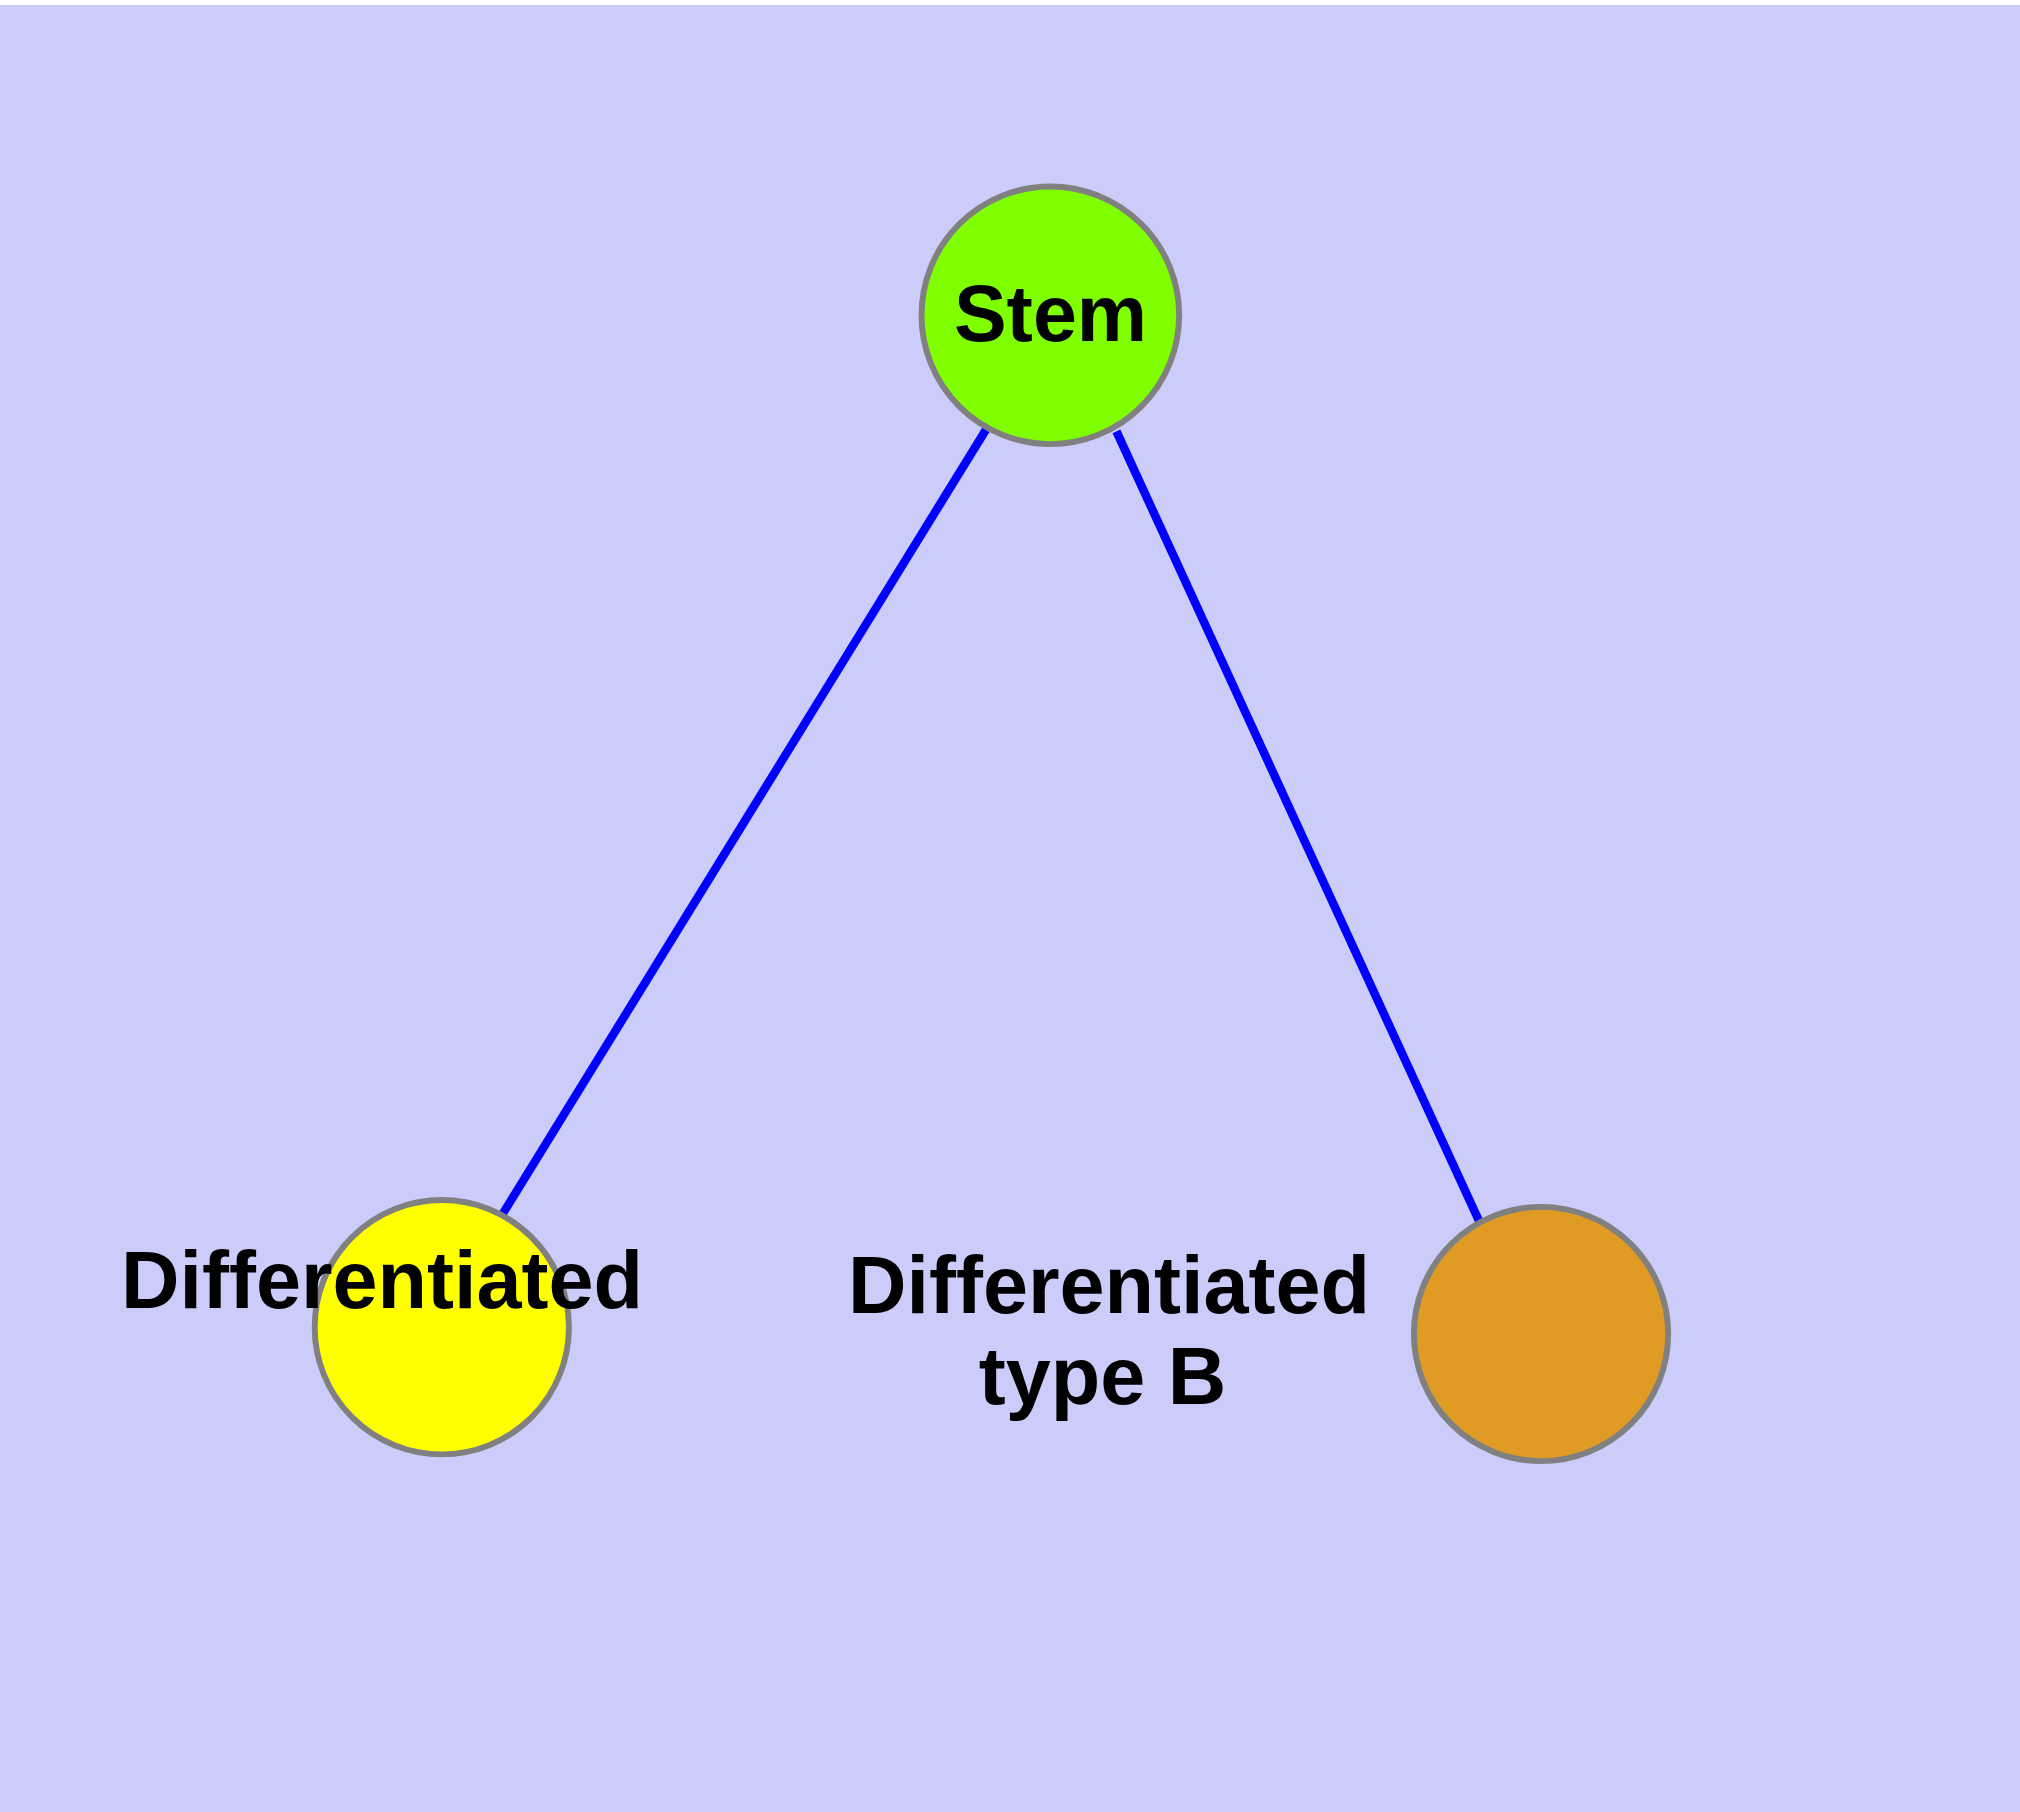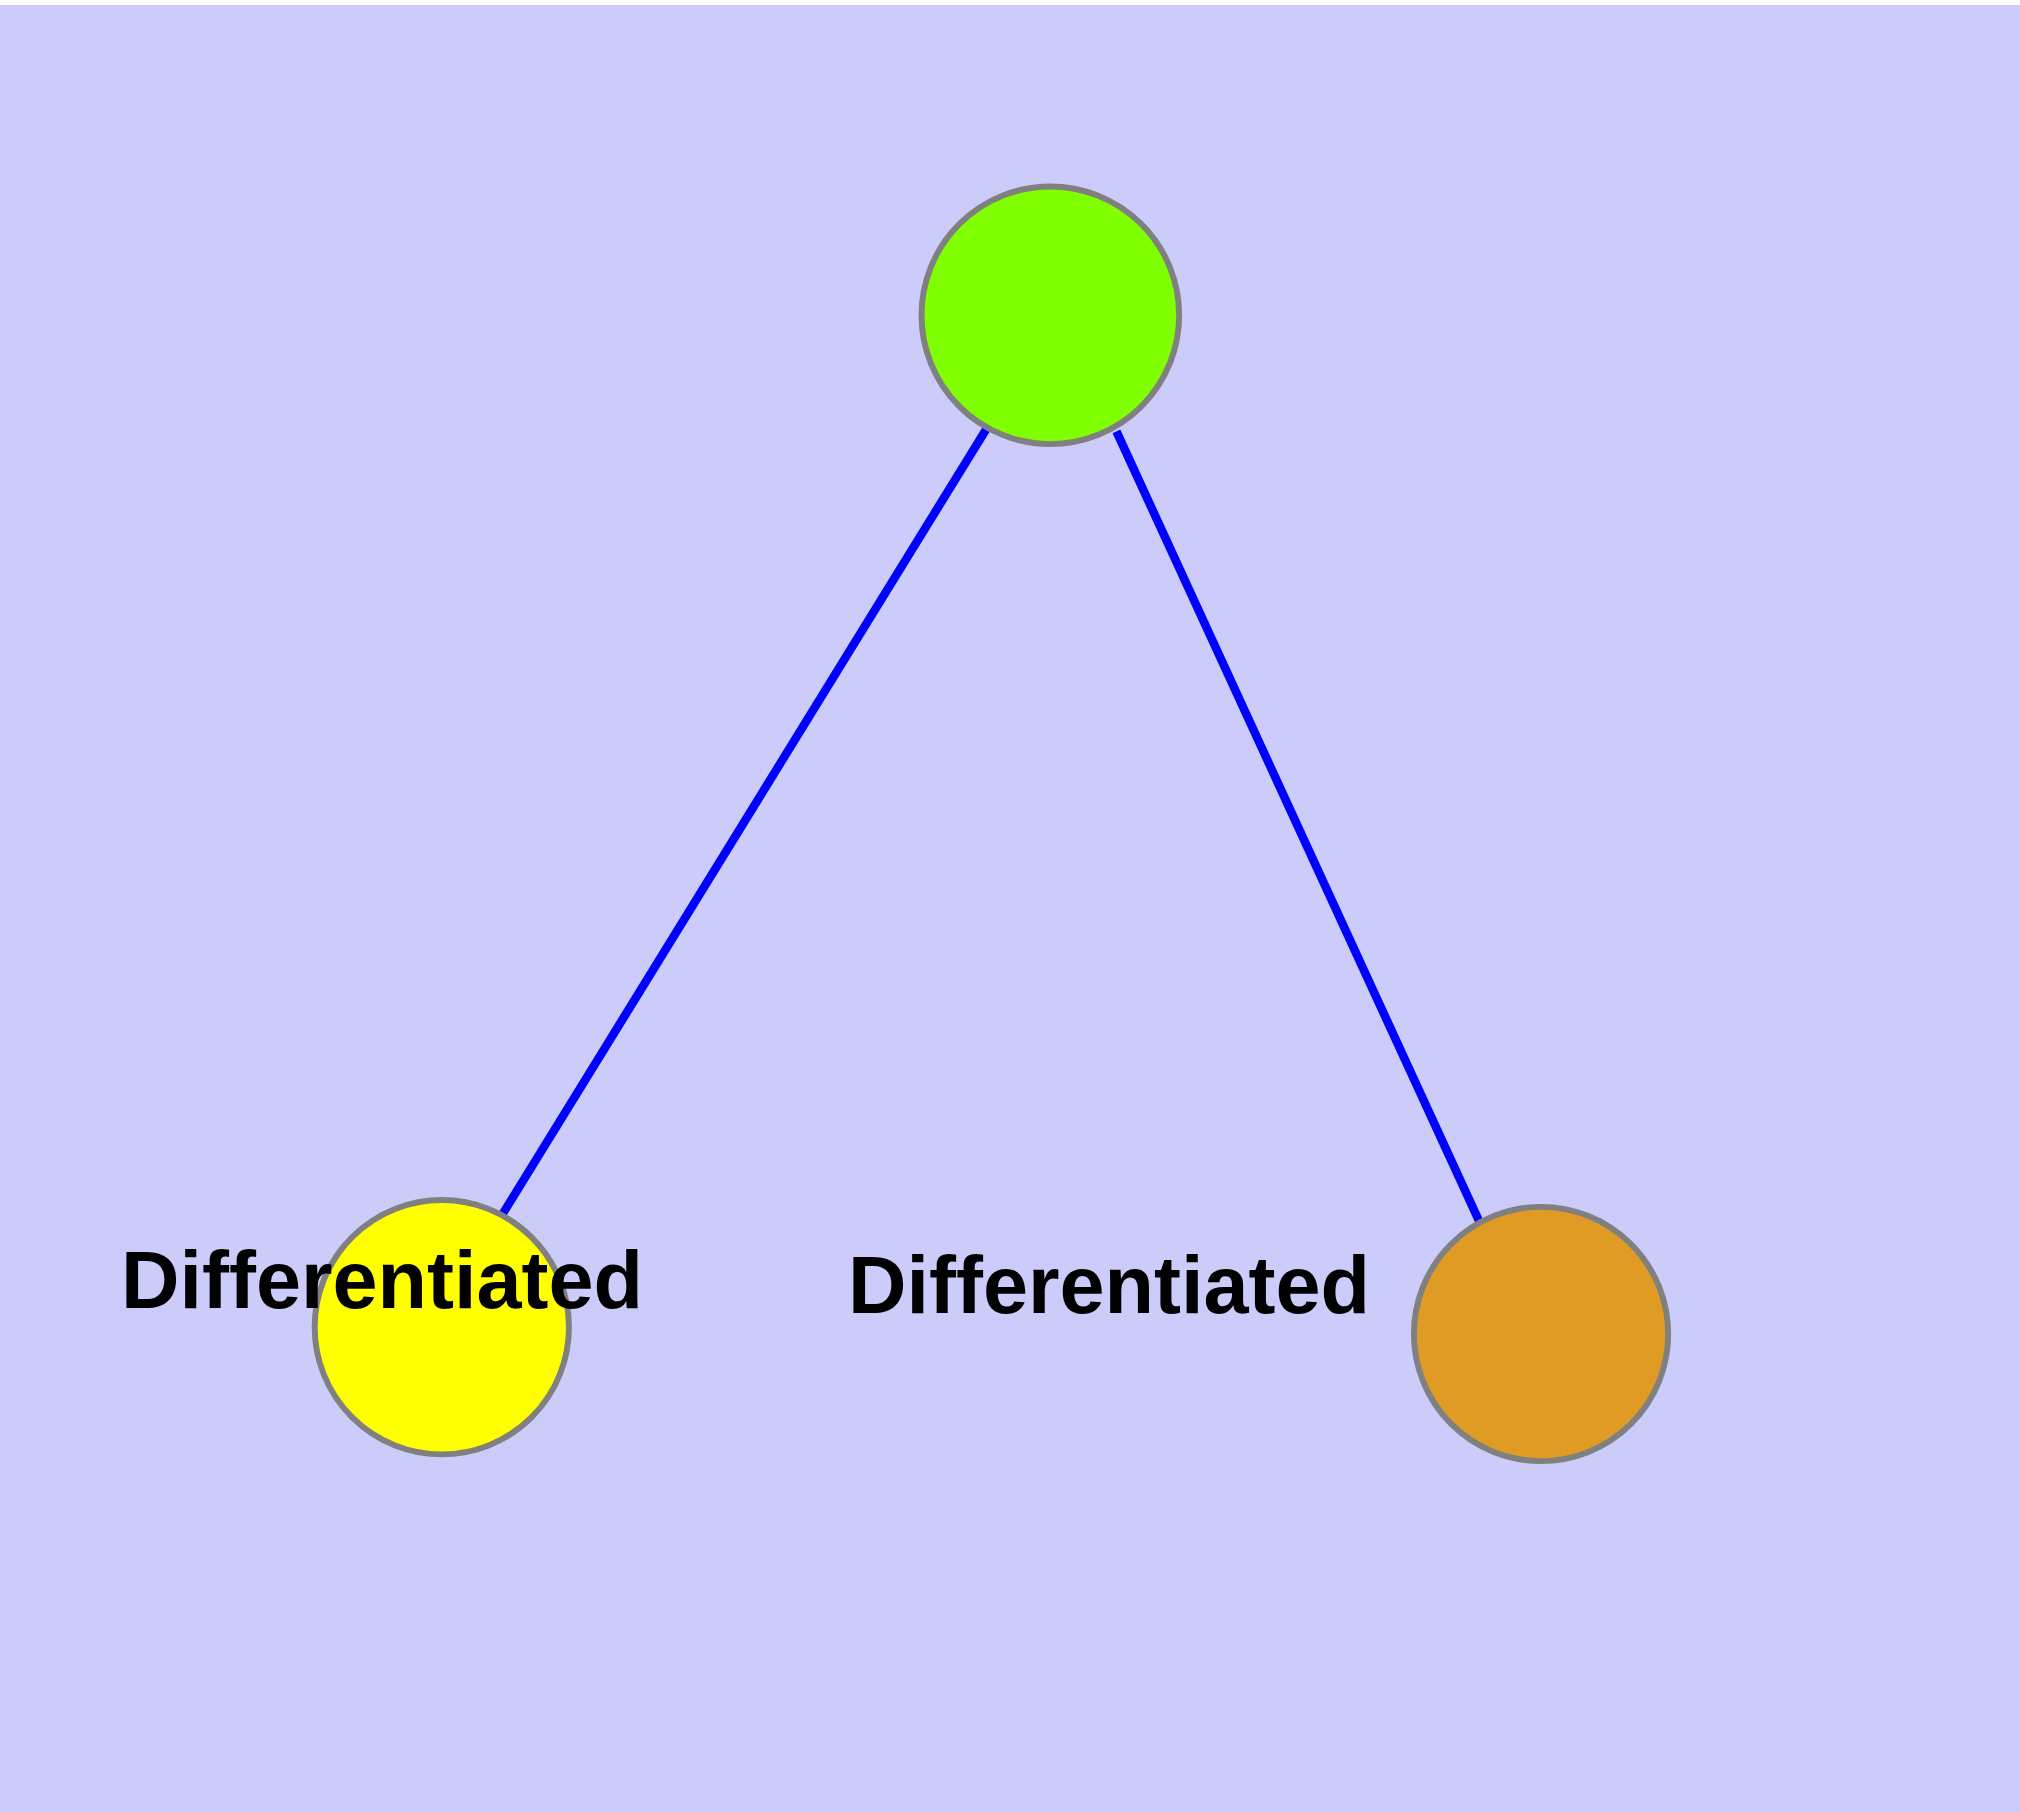--- a/index.html
+++ b/index.html
@@ -73,23 +73,25 @@
       <line x1="1317" y1="509" x2="1745" y2="1441" stroke="#0000ff" stroke-width="10" stroke-linecap="butt"></line>
     </g>
 
     <g>
       <circle cx="1239" cy="372" r="152" fill="#7fff00" stroke="#808080" stroke-width="7"></circle>
       <circle cx="521" cy="1566" r="150" fill="#ffff00" stroke="#808080" stroke-width="7"></circle>
       <circle cx="1818" cy="1574" r="150" fill="#e09b24" stroke="#808080" stroke-width="7"></circle>
     </g>
   </svg>
 
+  <div class="node-label" id="label-stem">Stem</div>
 
   <div class="node-label" id="label-diff-a">
     <div>Differentiated</div>
   </div>
 
   <div class="node-label" id="label-diff-b">
     <div>Differentiated</div>
+    <div>type B</div>
   </div>
 
 </div>
 
 
 </body></html>

